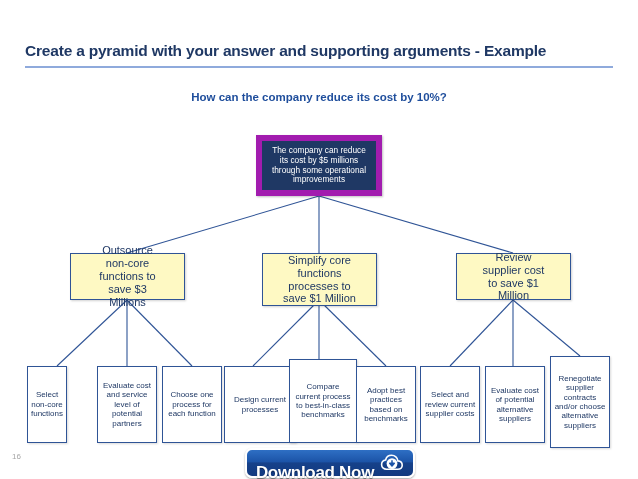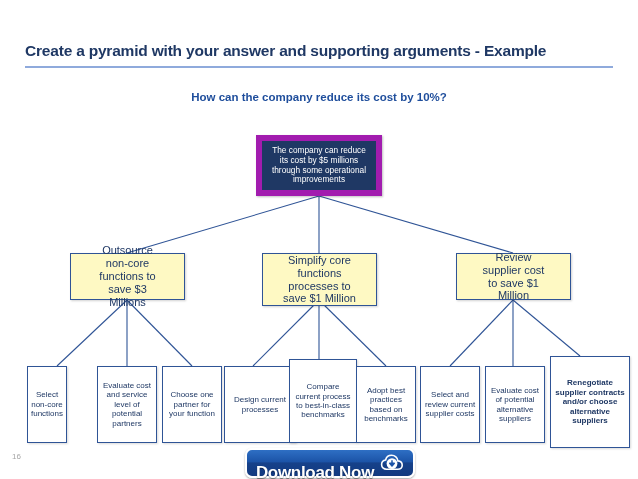--- a/index.html
+++ b/index.html
@@ -102,29 +102,29 @@
   </svg>
 
   <div class="box box-root" style="left:256px;top:135px;width:126px;height:61px;">The company can reduce its cost by $5 millions through some operational improvements</div>
 
   <div class="box box-mid" style="left:70px;top:253px;width:115px;height:47px;">Outsource non-core functions to save $3 Millions</div>
   <div class="box box-mid" style="left:262px;top:253px;width:115px;height:53px;">Simplify core functions processes to save $1 Million</div>
   <div class="box box-mid" style="left:456px;top:253px;width:115px;height:47px;">Review supplier cost to save $1 Million</div>
 
   <div class="box box-leaf" style="left:27px;top:366px;width:40px;height:77px;">Select non-core functions</div>
   <div class="box box-leaf" style="left:97px;top:366px;width:60px;height:77px;">Evaluate cost and service level of potential partners</div>
-  <div class="box box-leaf" style="left:162px;top:366px;width:60px;height:77px;">Choose one partner for your function</div>
+  <div class="box box-leaf" style="left:162px;top:366px;width:60px;height:77px;">Choose one process for each function</div>
 
   <div class="box box-leaf" style="left:224px;top:366px;width:72px;height:77px;">Design current processes</div>
   <div class="box box-leaf" style="left:289px;top:359px;width:68px;height:84px;">Compare current process to best-in-class benchmarks</div>
   <div class="box box-leaf" style="left:356px;top:366px;width:60px;height:77px;">Adopt best practices based on benchmarks</div>
 
   <div class="box box-leaf" style="left:485px;top:366px;width:60px;height:77px;">Evaluate cost of potential alternative suppliers</div>
   <div class="box box-leaf" style="left:420px;top:366px;width:60px;height:77px;">Select and review current supplier costs</div>
-  <div class="box box-leaf" style="left:550px;top:356px;width:80px;height:92px;font-weight:bold;">Renegotiate supplier contracts and/or choose alternative suppliers</div>
+  <div class="box box-leaf" style="left:550px;top:356px;width:60px;height:92px;">Renegotiate supplier contracts and/or choose alternative suppliers</div>
 
   <div class="page-num">16</div>
 
   <div class="dl-btn">
     <span class="dl-label">Download Now</span>
     <span class="dl-icon">
       <svg width="24" height="18" viewBox="0 0 24 18">
         <path d="M6.6 15.2C3.6 15.2 1.6 13.2 1.6 10.6c0-2.4 1.7-4.3 4-4.6C6.2 3.2 8.7 1.2 11.6 1.2c3.3 0 6 2.5 6.3 5.7 2.4 .2 4.3 2 4.3 4.3 0 2.4-2 4-4.6 4z" fill="none" stroke="#ffffff" stroke-width="1.6"></path>
         <circle cx="12" cy="9.6" r="5.4" fill="#ffffff"></circle>
         <path d="M12 6.3 v4.1 M9.7 9.2 L12 11.9 L14.3 9.2 Z" fill="#1C54A8" stroke="#1C54A8" stroke-width="1.5" stroke-linejoin="round"></path>

